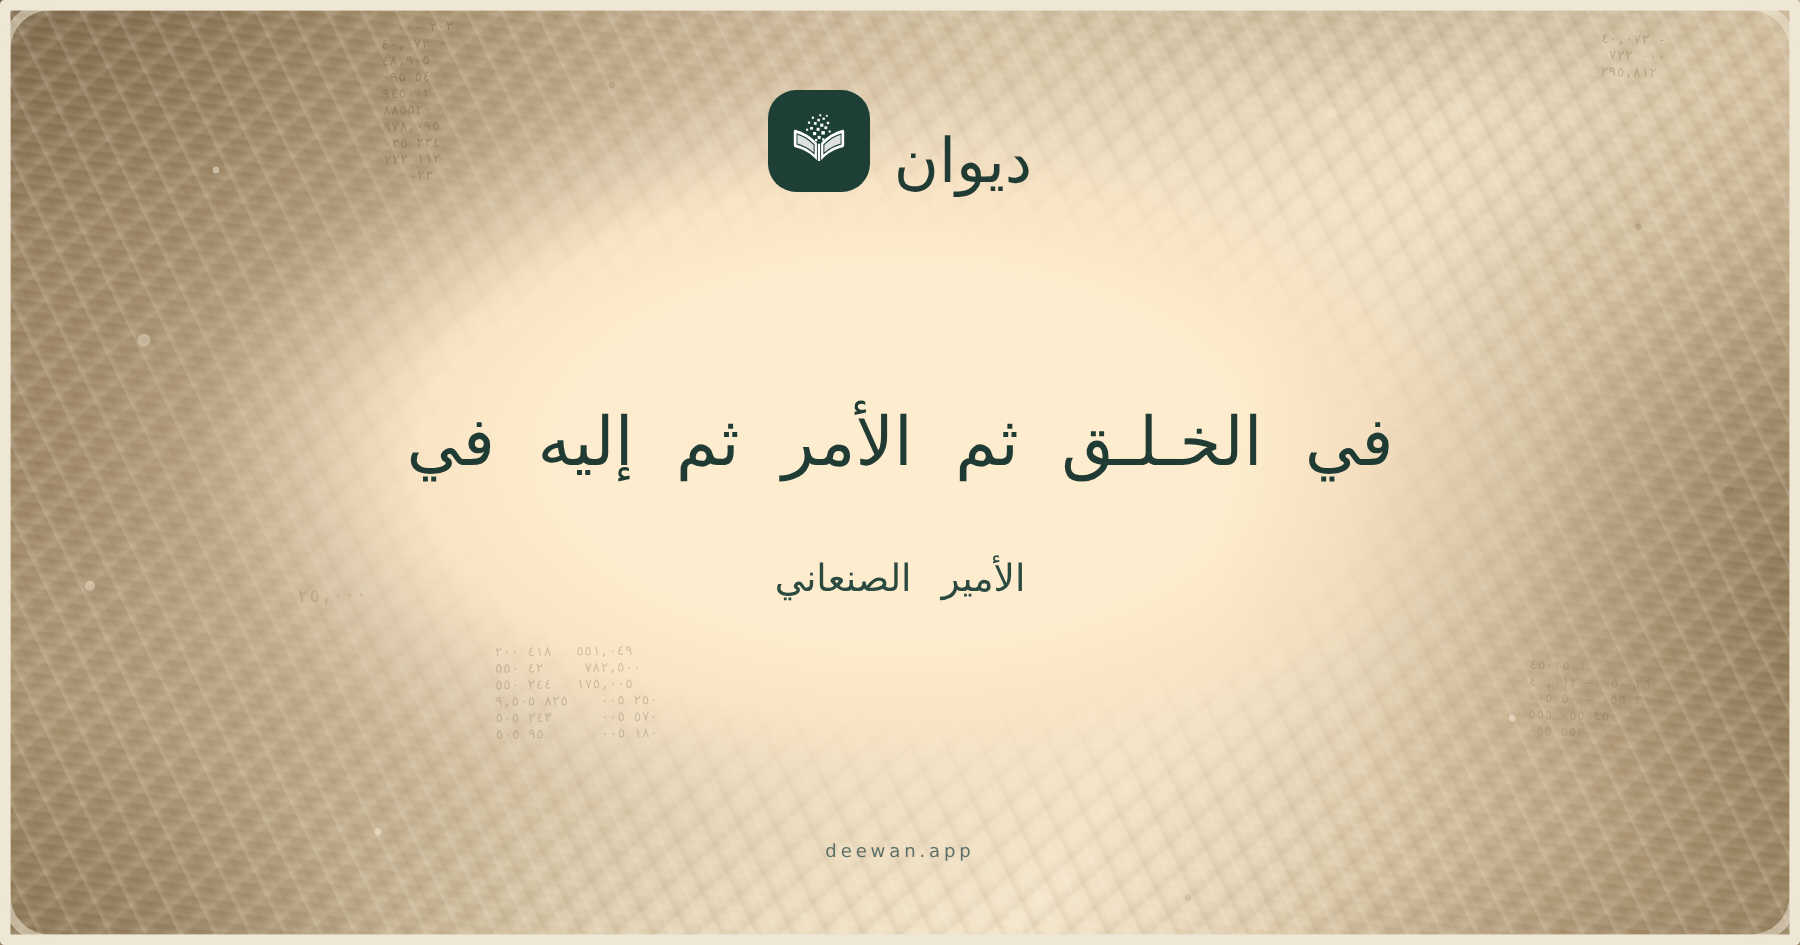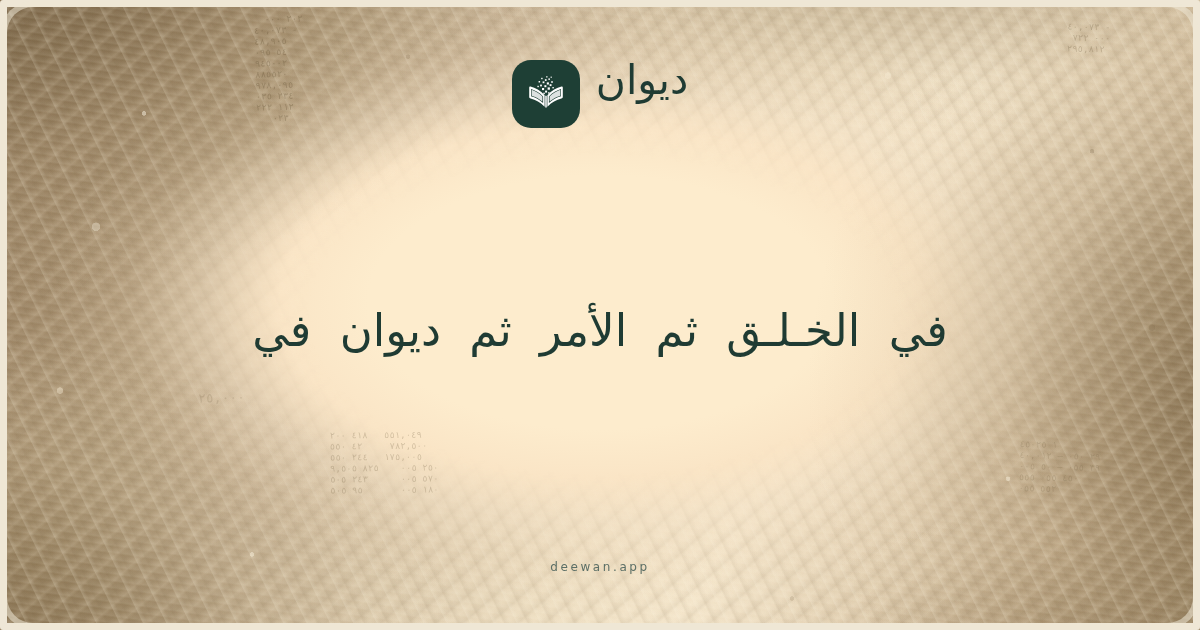--- a/index.html
+++ b/index.html
@@ -146,21 +146,21 @@
   .content {
     position: absolute;
     inset: 0;
     display: flex;
     flex-direction: column;
     align-items: center;
   }
 
   .brand {
     display: flex;
-    align-items: flex-start;
+    align-items: flex-end;
     gap: 16px;
     margin-top: 60px;
   }
   .brand-mark {
     width: 68px;
     height: 68px;
     border-radius: 19px;
     background: #1e3f35;
     display: flex;
     align-items: center;
@@ -298,19 +298,20 @@
               <rect x="18.3" y="19.7" width="1.5" height="1.5"></rect>
               <rect x="23.1" y="19.2" width="1.5" height="1.5"></rect>
             </g>
           </svg>
         </span>
       </div>
       <div class="brand-name">ديوان</div>
     </div>
 
     <div class="verse-wrap">
-      <div class="verse">في الخـلـق ثم الأمر ثم ديوان في</div>
+      <div class="verse">في الخـلـق ثم الأمر ثم إليه في</div>
+      <div class="author">الأمير    الصنعاني</div>
     </div>
 
     <div class="footer">deewan.app</div>
 
   </div>
 </div>
 
 </body></html>

